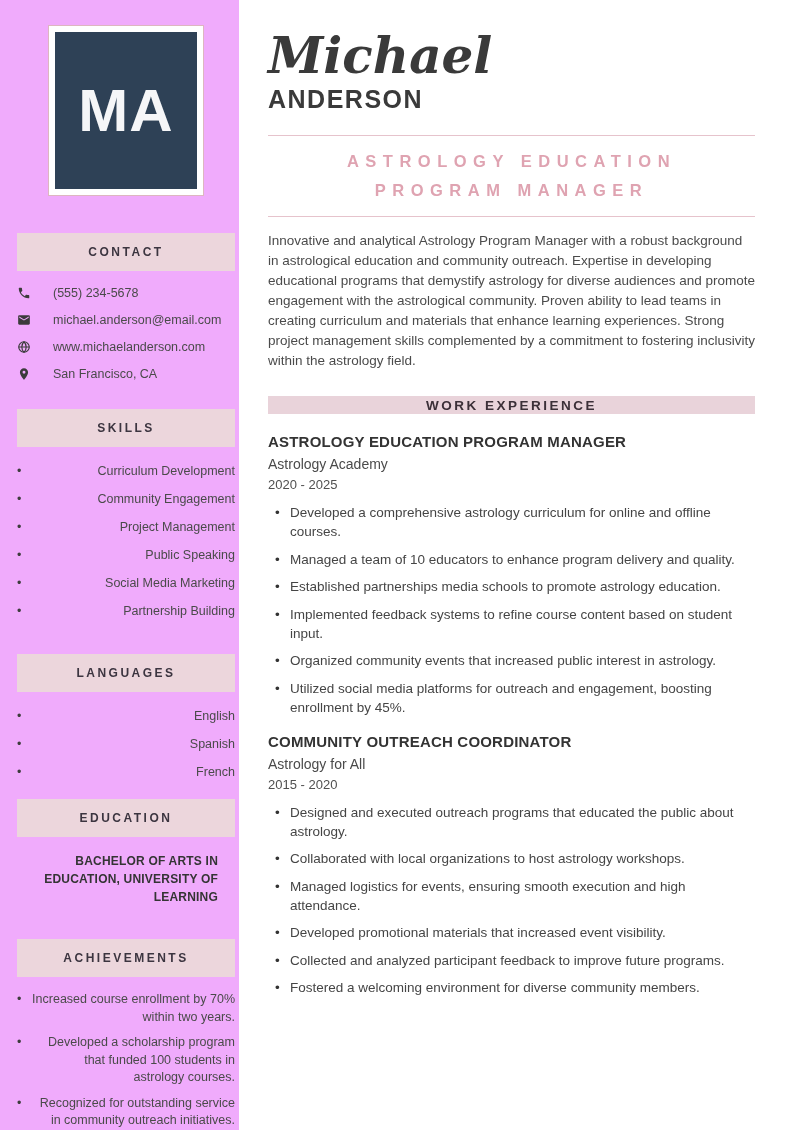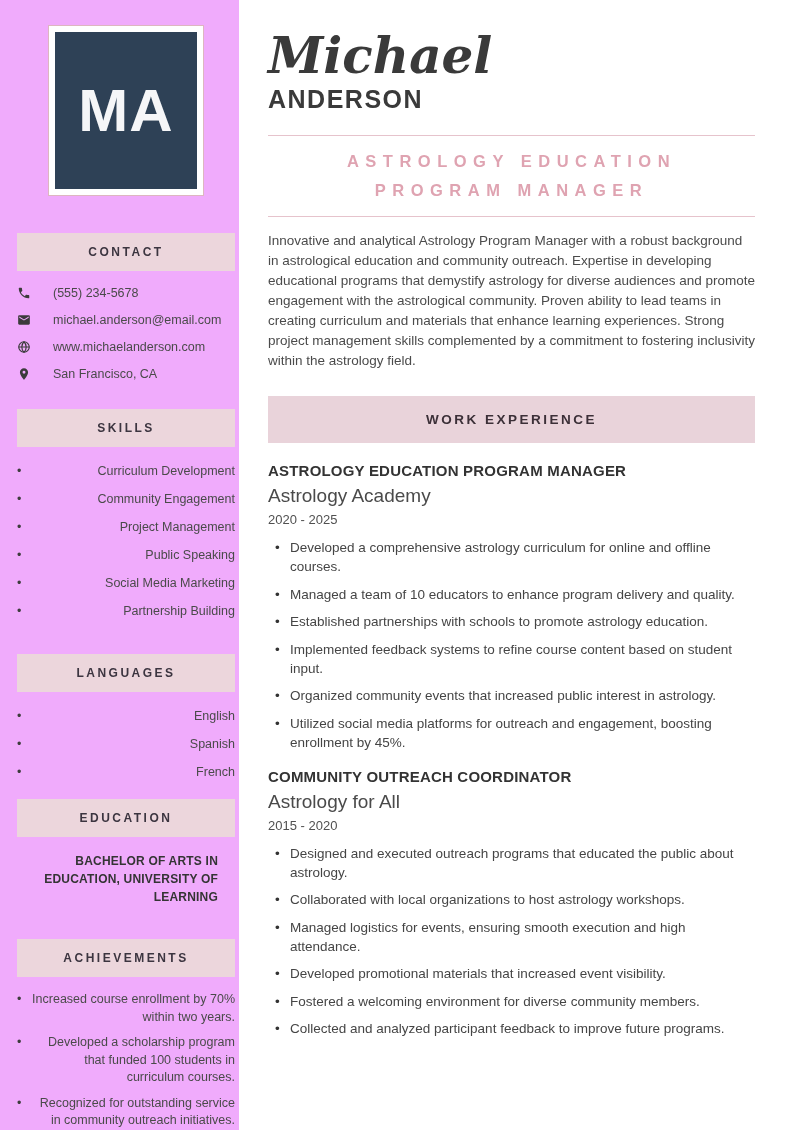--- a/index.html
+++ b/index.html
@@ -147,21 +147,21 @@
     max-width: 470px;
   }
   .summary {
     margin-top: 14px;
     font-size: 13.5px;
     line-height: 20px;
     color: #4b4b4b;
   }
   .exp-band {
     margin-top: 25px;
-    height: 47px;
+    height: 18px;
     background: #e9d3da;
     display: flex;
     align-items: center;
     justify-content: center;
   }
   .exp-band h2 {
     font-size: 13.5px;
     font-weight: 700;
     letter-spacing: 2.5px;
     color: #3c3038;
@@ -169,21 +169,21 @@
   .job { margin-top: 19px; }
   .job h3 {
     font-size: 15px;
     font-weight: 700;
     letter-spacing: 0.2px;
     color: #333333;
     text-transform: uppercase;
   }
   .job .company {
     margin-top: 6px;
-    font-size: 19px;
+    font-size: 14px;
     color: #4a4a4a;
   }
   .job .dates {
     margin-top: 5px;
     font-size: 13px;
     color: #505050;
   }
   ul.job-bullets {
     list-style: none;
     margin: 11px 0 0 7px;
@@ -281,21 +281,21 @@
     <h2>EDUCATION</h2>
   </div>
   <p class="degree">BACHELOR OF ARTS IN EDUCATION, UNIVERSITY OF LEARNING</p>
 
   <div class="side-band m-achv">
     <h2>ACHIEVEMENTS</h2>
   </div>
   <ul class="side-list achv-list">
 
   <li>Increased course enrollment by 70% within two years.</li>
-      <li>Developed a scholarship program that funded 100 students in curriculum courses.</li>
+      <li>Developed a scholarship program that funded 100 students in astrology courses.</li>
       <li>Recognized for outstanding service in community outreach initiatives.</li>
     </ul>
 
 </aside>
 
 <main class="main">
 
   <h1 class="name-script">Michael</h1>
   <div class="name-last">ANDERSON</div>
 
@@ -310,35 +310,35 @@
   </div>
 
   <section class="job job-1">
     <h3>ASTROLOGY EDUCATION PROGRAM MANAGER</h3>
     <div class="company">Astrology Academy</div>
     <div class="dates">2020 - 2025</div>
     <ul class="job-bullets">
 
     <li>Developed a comprehensive astrology curriculum for online and offline courses.</li>
         <li>Managed a team of 10 educators to enhance program delivery and quality.</li>
-        <li>Established partnerships with schools to promote astrology education.</li>
+        <li>Established partnerships media schools to promote astrology education.</li>
         <li>Implemented feedback systems to refine course content based on student input.</li>
         <li>Organized community events that increased public interest in astrology.</li>
         <li>Utilized social media platforms for outreach and engagement, boosting enrollment by 45%.</li>
       </ul>
   </section>
 
   <section class="job job-2">
     <h3>COMMUNITY OUTREACH COORDINATOR</h3>
     <div class="company">Astrology for All</div>
     <div class="dates">2015 - 2020</div>
     <ul class="job-bullets">
 
     <li>Designed and executed outreach programs that educated the public about astrology.</li>
         <li>Collaborated with local organizations to host astrology workshops.</li>
         <li>Managed logistics for events, ensuring smooth execution and high attendance.</li>
         <li>Developed promotional materials that increased event visibility.</li>
+        <li>Collected and analyzed participant feedback to improve future programs.</li>
         <li>Fostered a welcoming environment for diverse community members.</li>
-        <li>Collected and analyzed participant feedback to improve future programs.</li>
       </ul>
   </section>
 
 </main>
 
 </body></html>

